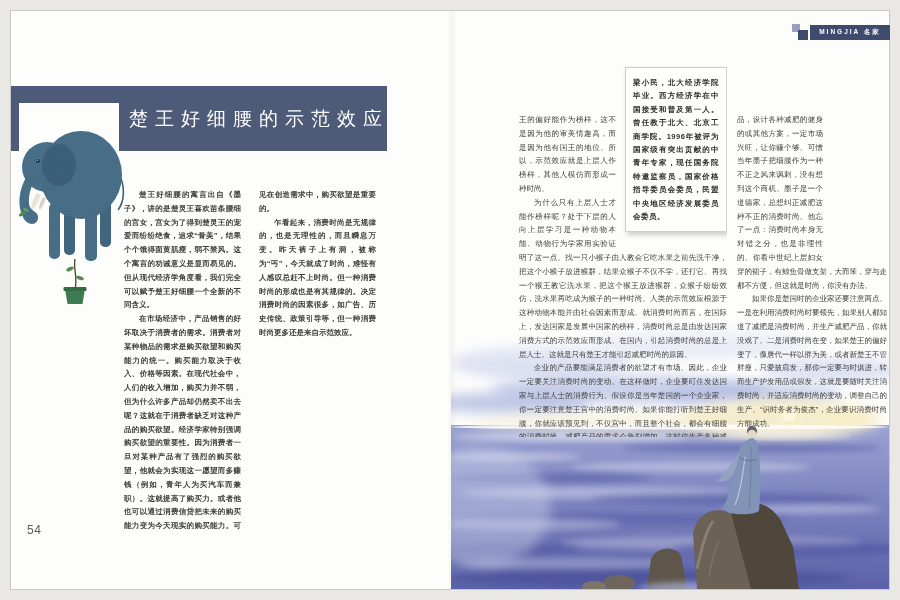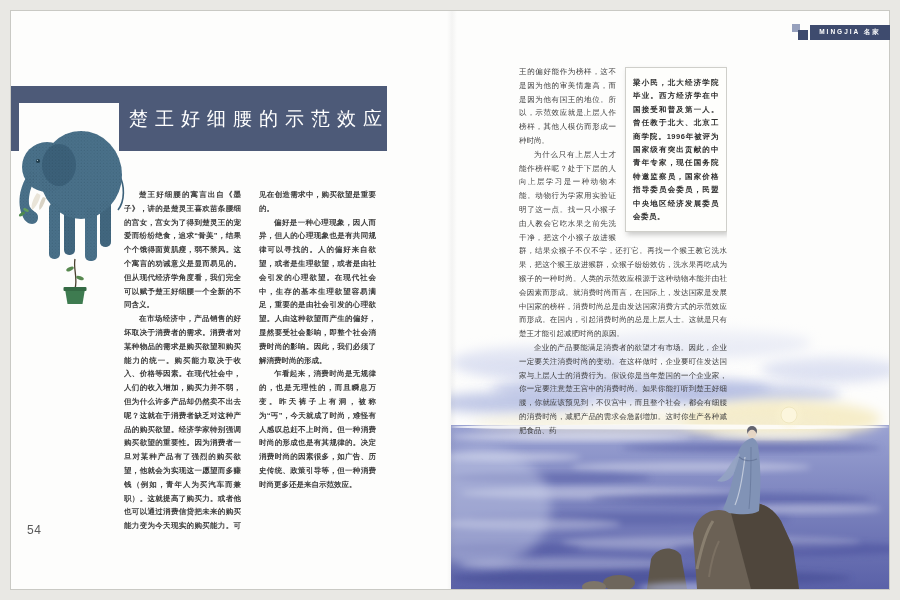--- a/index.html
+++ b/index.html
@@ -33,21 +33,21 @@
   }
   .elephant-art{position:absolute;left:2px;top:100px;width:112px;height:196px;}
   .lp-columns{
     position:absolute;left:113px;top:177px;width:252px;height:356px;
     column-count:2;column-gap:18px;column-fill:auto;overflow:hidden;font-weight:bold;
   }
   .body-text p{
     margin:0;font-size:7.5px;line-height:13.8px;color:#3d3d3d;
     text-align:justify;text-indent:2em;
   }
-  .body-text p.noindent{text-indent:0;}
+  .body-text p.noindent{text-indent:0;margin-top:48px;}
   .page-number{
     position:absolute;left:16px;top:512px;font-size:12px;color:#5a5a5a;letter-spacing:.5px;
   }
   
   .page-right{position:absolute;left:440px;top:0;width:438px;height:578px;}
   .badge-checker{position:absolute;left:781px;top:10px;width:20px;height:22px;}
   .badge-sq-light{position:absolute;left:0;top:3px;width:8px;height:8px;background:#97a1bd;}
   .badge-sq-dark{position:absolute;left:6px;top:9px;width:10px;height:10px;background:#3e4b6e;}
   .badge-bar{
     position:absolute;left:799px;top:14px;width:80px;height:15px;background:#3e4b6e;
@@ -123,21 +123,20 @@
           <path d="M18,60 C7,72 3,92 10,106 C13,114 24,116 25,107 C26,100 17,101 16,93 C15,82 20,70 25,64 Z"></path>
         </g>
         <ellipse cx="9" cy="103" rx="3.5" ry="1.6" fill="#4e8a4e" transform="rotate(-35 9 103)"></ellipse>
         <ellipse cx="13" cy="99" rx="3" ry="1.4" fill="#63a05b" transform="rotate(25 13 99)"></ellipse>
       </g>
     </svg>
 
     <div class="lp-columns body-text">
       <p>楚王好细腰的寓言出自《墨子》，讲的是楚灵王喜欢苗条腰细的宫女，宫女为了得到楚灵王的宠爱而纷纷绝食，追求“骨美”，结果个个饿得面黄肌瘦，弱不禁风。这个寓言的劝诫意义是显而易见的。但从现代经济学角度看，我们完全可以赋予楚王好细腰一个全新的不同含义。</p>
       <p>在市场经济中，产品销售的好坏取决于消费者的需求。消费者对某种物品的需求是购买欲望和购买能力的统一。购买能力取决于收入、价格等因素。在现代社会中，人们的收入增加，购买力并不弱，但为什么许多产品却仍然卖不出去呢？这就在于消费者缺乏对这种产品的购买欲望。经济学家特别强调购买欲望的重要性。因为消费者一旦对某种产品有了强烈的购买欲望，他就会为实现这一愿望而多赚钱（例如，青年人为买汽车而兼职）。这就提高了购买力。或者他也可以通过消费信贷把未来的购买能力变为今天现实的购买能力。可见在创造需求中，购买欲望是重要的。</p>
-      <p>偏好是一种心理现象，因人而异，但人的心理现象也是有共同规律可以寻找的。人的偏好来自欲望，或者是生理欲望，或者是由社会引发的心理欲望。在现代社会中，生存的基本生理欲望容易满足，重要的是由社会引发的心理欲望。人由这种欲望而产生的偏好，显然要受社会影响，即整个社会消费时尚的影响。因此，我们必须了解消费时尚的形成。</p>
       <p>乍看起来，消费时尚是无规律的，也是无理性的，而且瞬息万变。昨天裤子上有洞，被称为“丐”，今天就成了时尚，难怪有人感叹总赶不上时尚。但一种消费时尚的形成也是有其规律的。决定消费时尚的因素很多，如广告、历史传统、政策引导等，但一种消费时尚更多还是来自示范效应。</p>
 
     </div>
 
     <div class="page-number">54</div>
   </div>
 
   <div class="page-right"></div>
 
   <div class="badge-checker">
@@ -233,17 +232,19 @@
     <div class="rp-col-left">
       <div class="bio-box">
         <p>梁小民，北大经济学院毕业。西方经济学在中国接受和普及第一人。曾任教于北大、北京工商学院。1996年被评为国家级有突出贡献的中青年专家，现任国务院特邀监察员，国家价格指导委员会委员，民盟中央地区经济发展委员会委员。</p>
       </div>
       <p class="noindent">王的偏好能作为榜样，这不是因为他的审美情趣高，而是因为他有国王的地位。所以，示范效应就是上层人作榜样，其他人模仿而形成一种时尚。</p>
       <p>为什么只有上层人士才能作榜样呢？处于下层的人向上层学习是一种动物本能。动物行为学家用实验证明了这一点。找一只小猴子由人教会它吃水果之前先洗干净，把这个小猴子放进猴群，结果众猴子不仅不学，还打它。再找一个猴王教它洗水果，把这个猴王放进猴群，众猴子纷纷效仿，洗水果再吃成为猴子的一种时尚。人类的示范效应根源于这种动物本能并由社会因素而形成。就消费时尚而言，在国际上，发达国家是发展中国家的榜样，消费时尚总是由发达国家消费方式的示范效应而形成。在国内，引起消费时尚的总是上层人士。这就是只有楚王才能引起减肥时尚的原因。</p>
       <p>企业的产品要能满足消费者的欲望才有市场。因此，企业一定要关注消费时尚的变动。在这样做时，企业要盯住发达国家与上层人士的消费行为。假设你是当年楚国的一个企业家，你一定要注意楚王宫中的消费时尚。如果你能打听到楚王好细腰，你就应该预见到，不仅宫中，而且整个社会，都会有细腰的消费时尚，减肥产品的需求会急剧增加。这时你生产各种减肥食品、药</p>
     </div>
     <div class="rp-col-right">
       <div class="rc-spacer"></div>
+      <p class="noindent">品，设计各种减肥的健身的或其他方案，一定市场兴旺，让你赚个够。可惜当年墨子把细腰作为一种不正之风来讽刺，没有想到这个商机。墨子是一个道德家，总想纠正减肥这种不正的消费时尚。他忘了一点：消费时尚本身无对错之分，也是非理性的。你看中世纪上层妇女穿的裙子，有鲸鱼骨做支架，大而笨，穿与走都不方便，但这就是时尚，你没有办法。</p>
+      <p>如果你是楚国时的企业家还要注意两点。一是在利用消费时尚时要领先，如果别人都知道了减肥是消费时尚，并生产减肥产品，你就没戏了。二是消费时尚在变，如果楚王的偏好变了，像唐代一样以胖为美，或者新楚王不管胖瘦，只爱披肩发，那你一定要与时俱进，转而生产护发用品或假发，这就是要随时关注消费时尚，并适应消费时尚的变动，调整自己的生产。“识时务者为俊杰”，企业要识消费时尚方能成功。</p>
     </div>
   </div>
 
   <div class="spine"></div>
 </div>
 
 </body></html>

